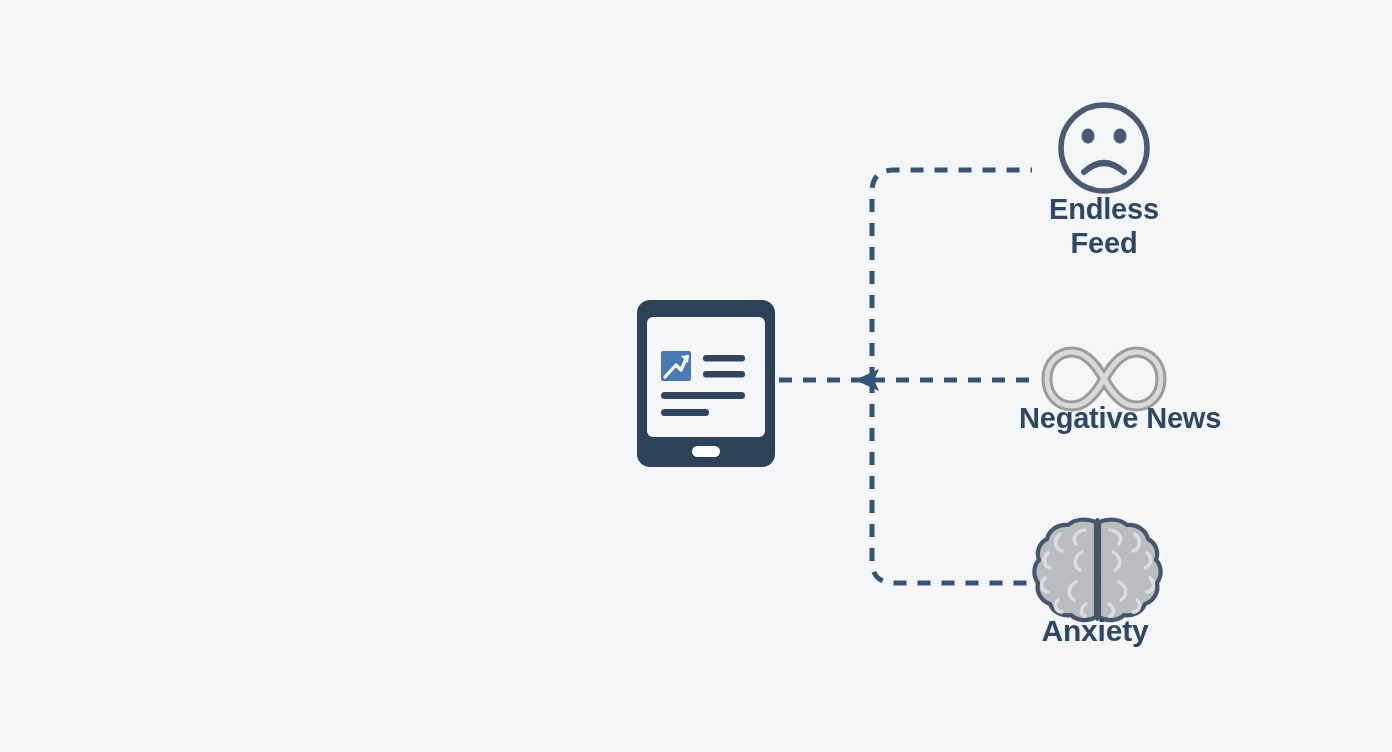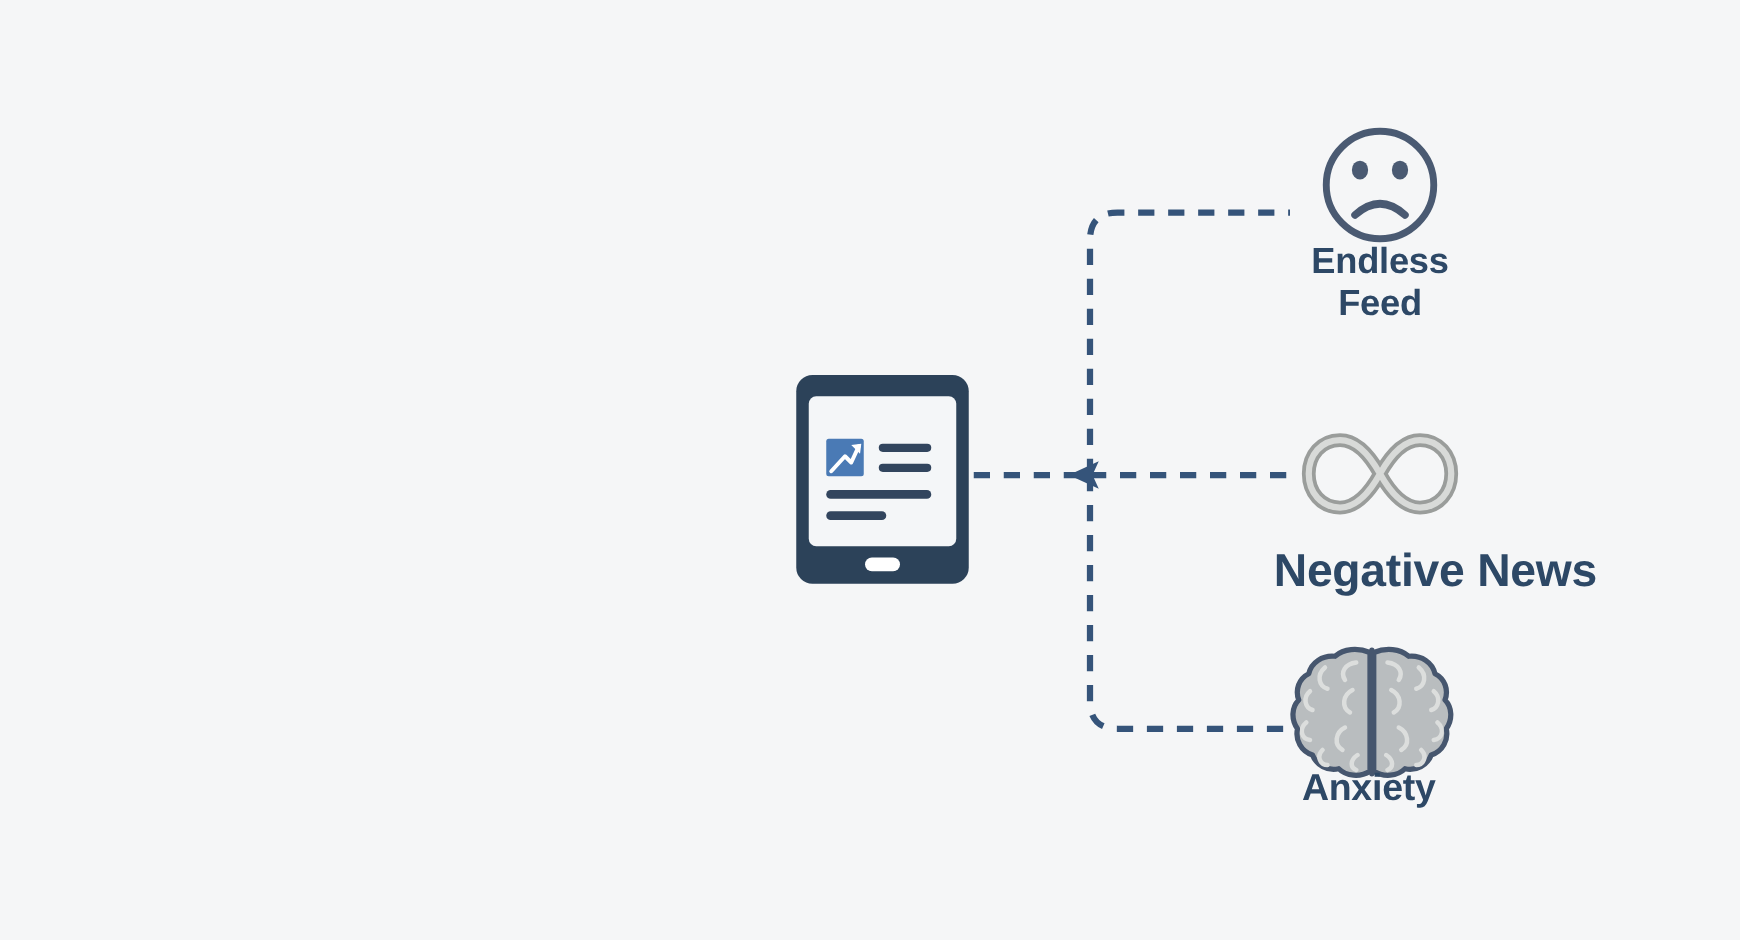--- a/index.html
+++ b/index.html
@@ -40,23 +40,23 @@
     user-select: none;
   }
   #label-endless-feed {
     left: 1004px;
     top: 193px;
     width: 200px;
     font-size: 29px;
   }
   #label-negative-news {
     left: 1019px;
-    top: 436px;
+    top: 402px;
     width: 200px;
-    font-size: 37px;
+    font-size: 29px;
   }
   #label-anxiety {
     left: 995px;
     top: 614px;
     width: 200px;
     font-size: 30px;
   }
 </style>
 </head>
 <body style="background: rgb(245, 246, 247);">

